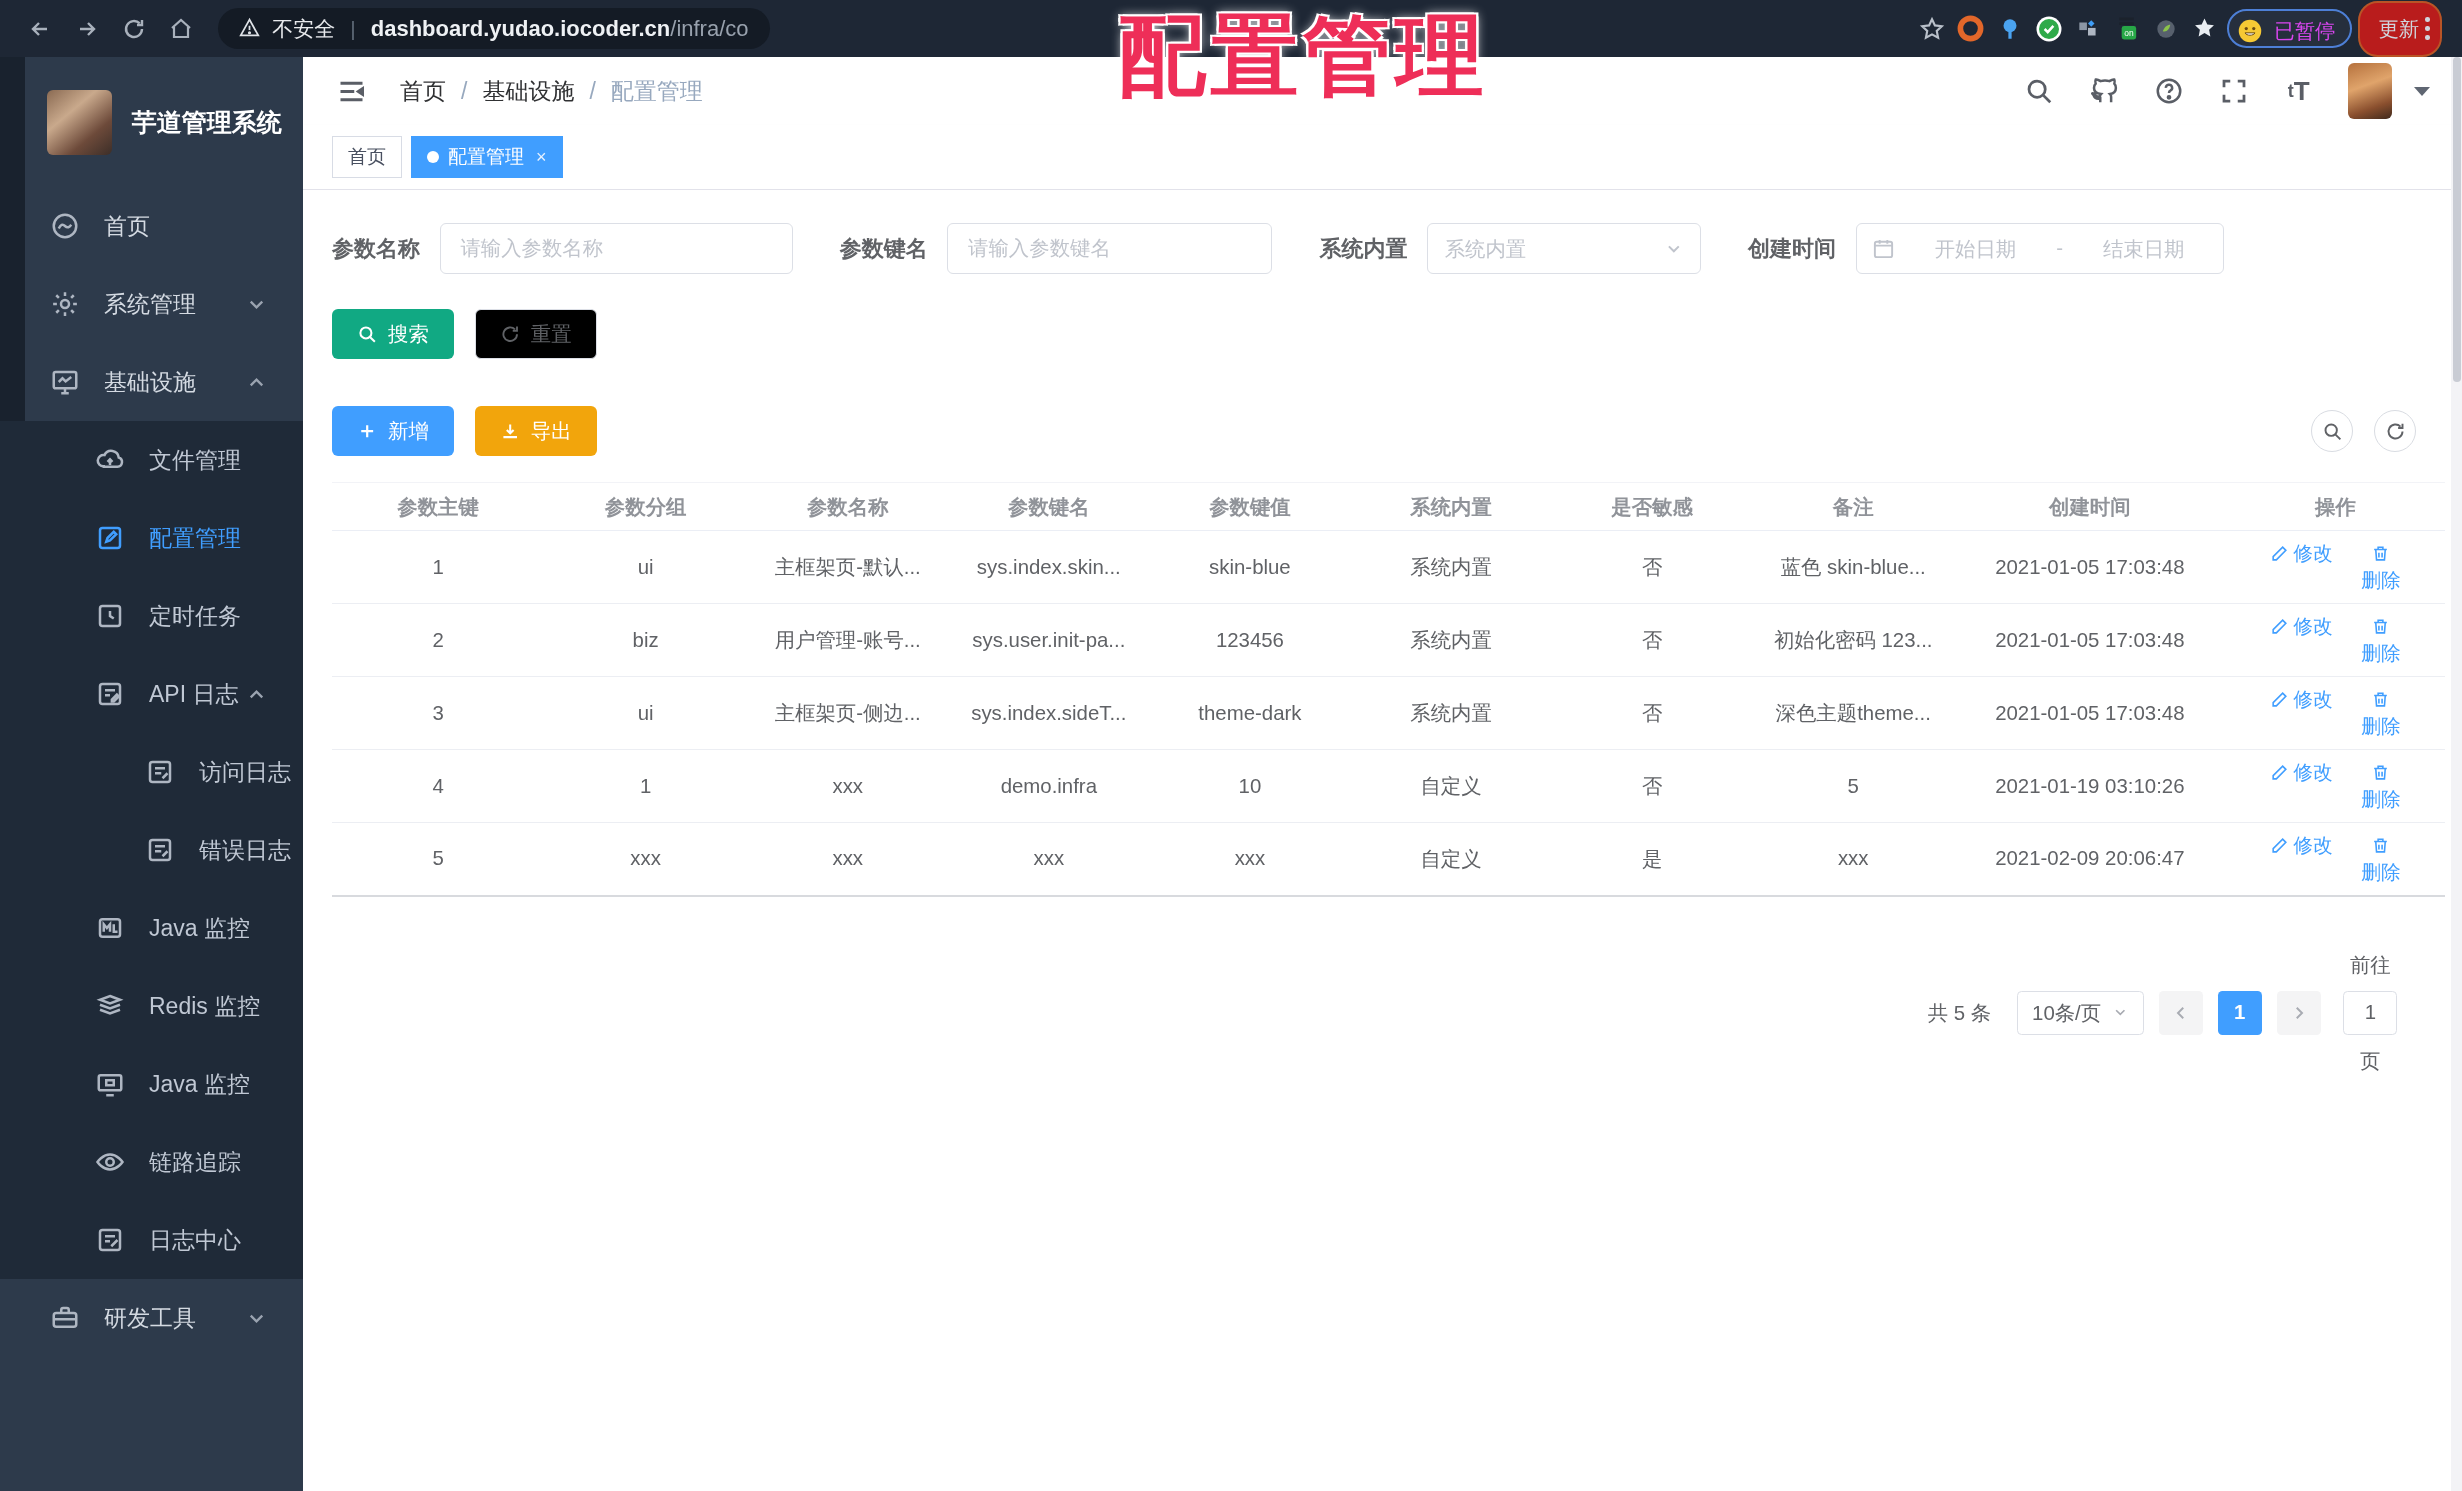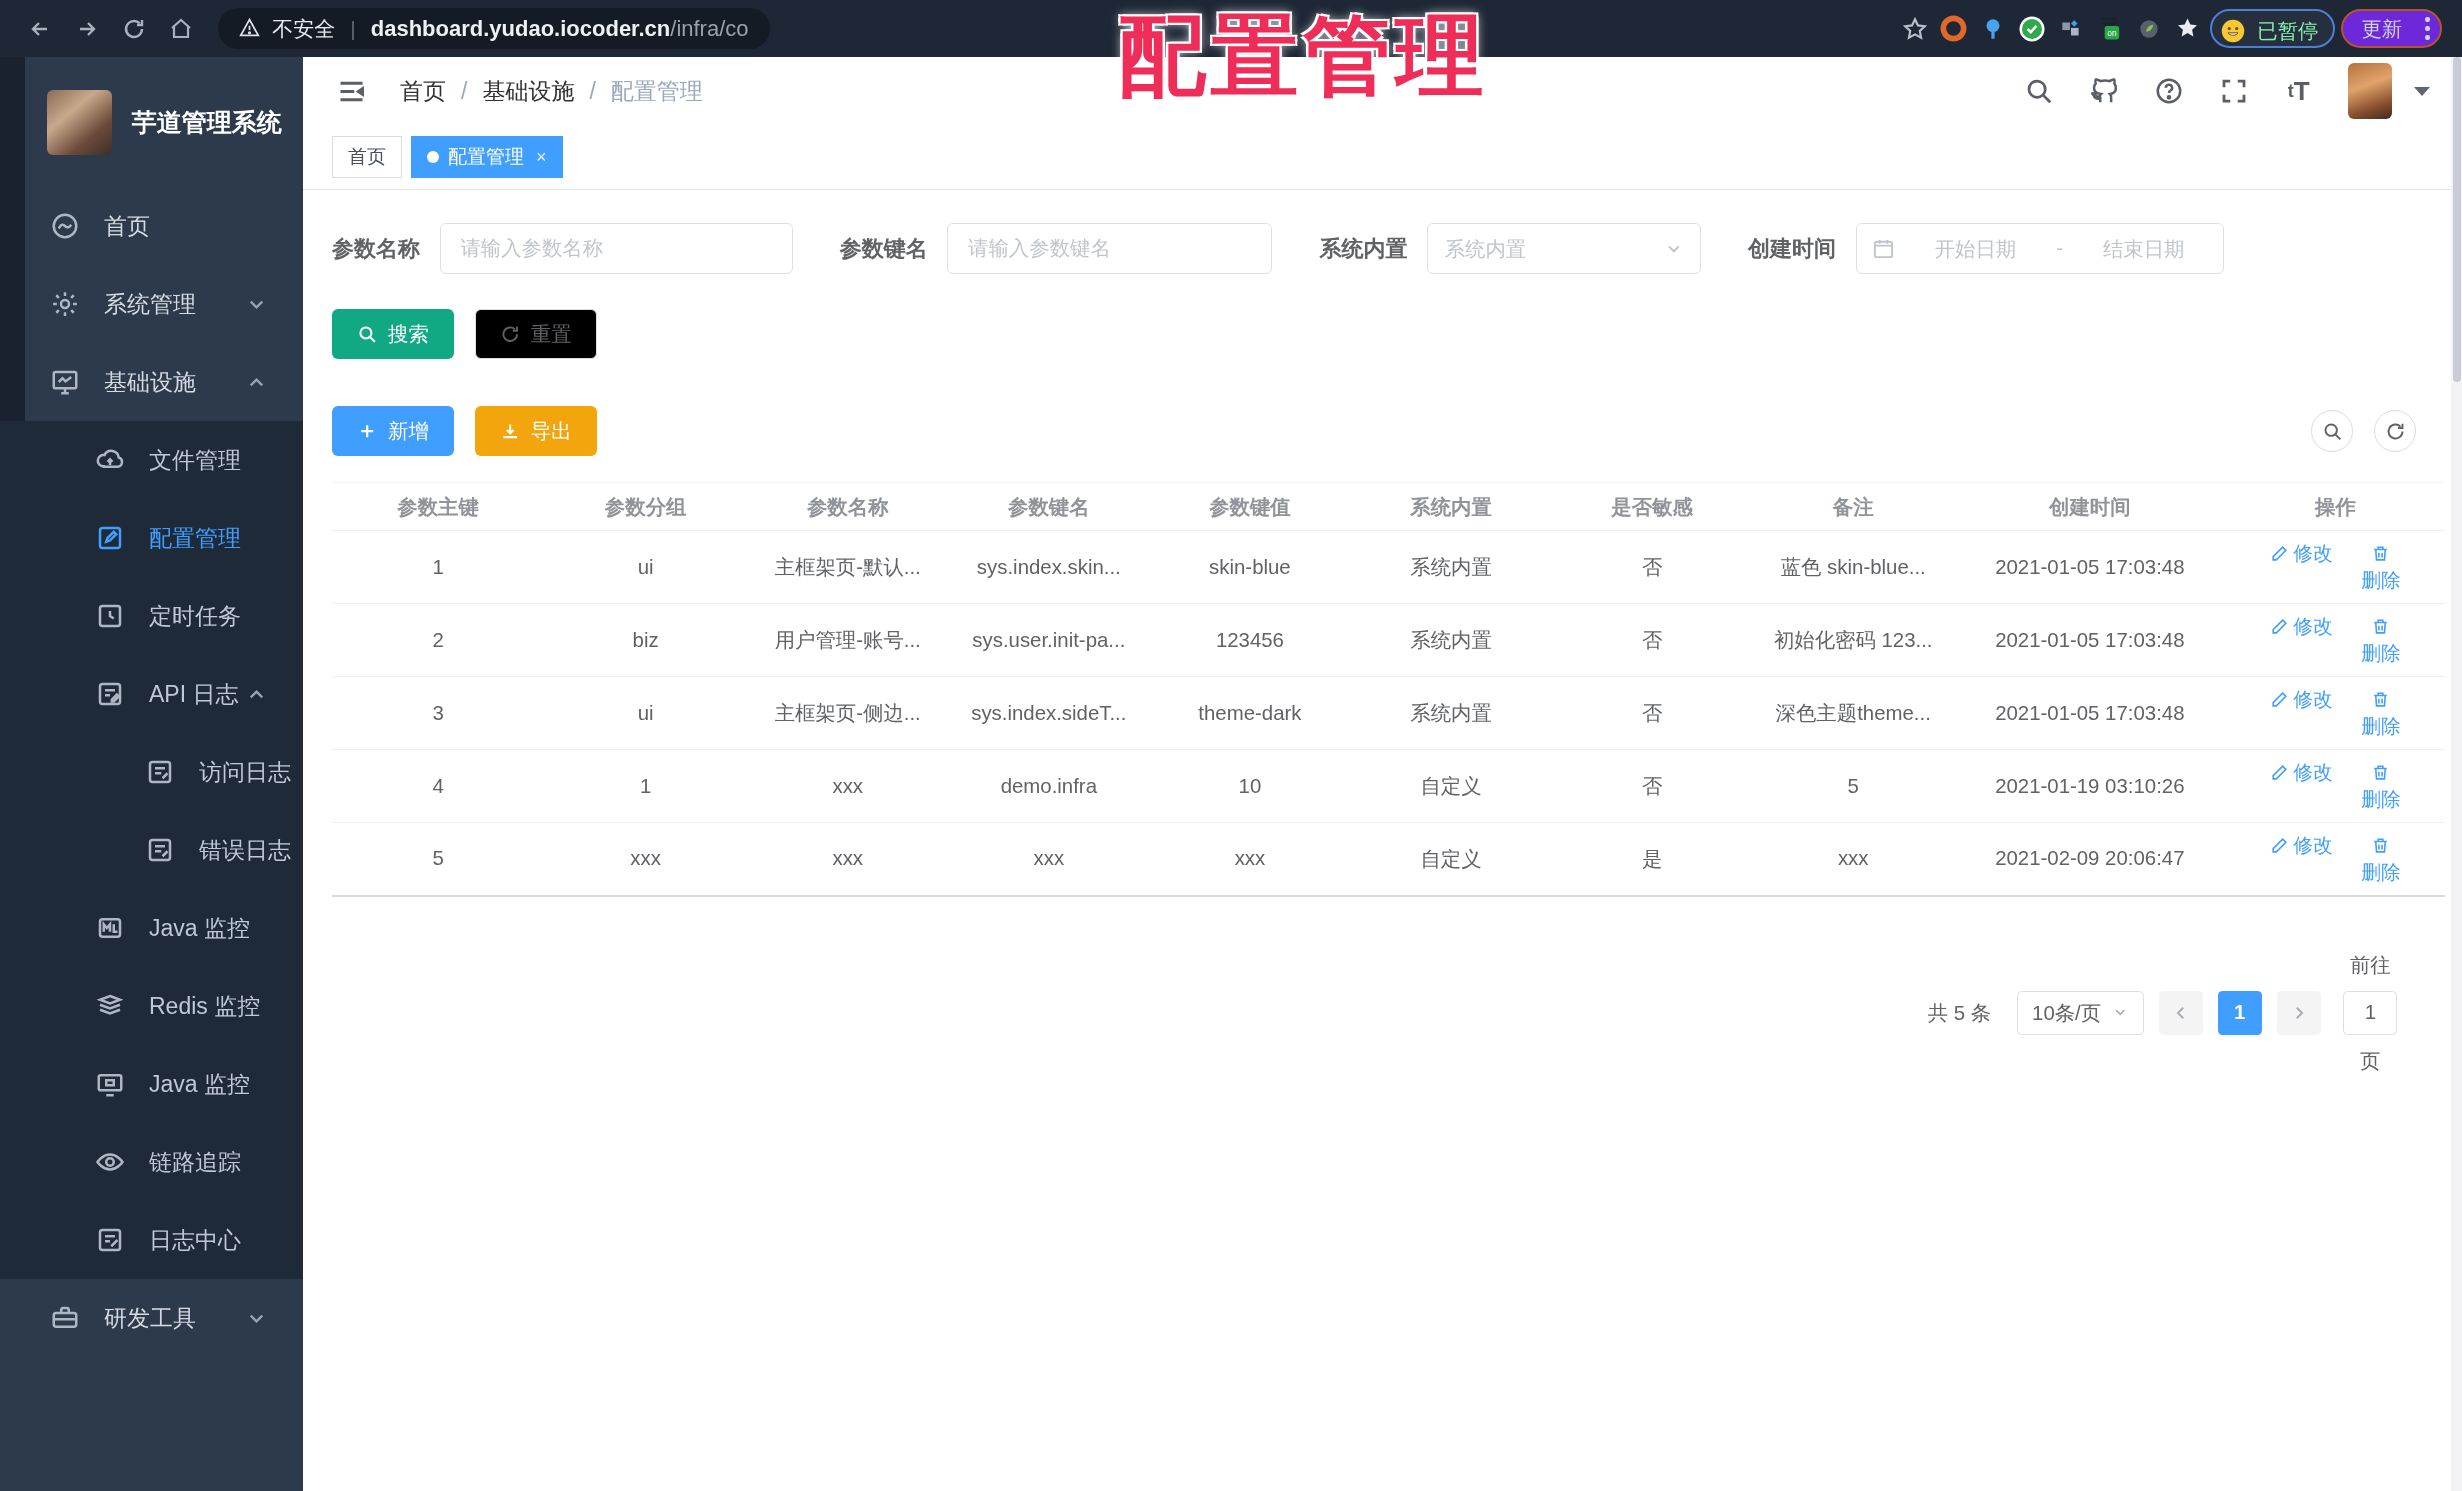--- a/index.html
+++ b/index.html
@@ -16,23 +16,23 @@
   .url-pill { margin-left:10.6px; width:552px; height:41px; background:#141b25; border-radius:20.4px;
     display:flex; align-items:center; padding:0 21px; gap:12px; color:#dfe3e8; }
   .url-pill .warn svg { width:21px; height:21px; }
   .url-sec { font-size:21px; color:#e8eaed; white-space:nowrap; }
   .url-div { color:#5f6a78; font-size:21px; margin:0 3px; }
   .url-text { font-size:22px; font-weight:bold; color:#eef1f4; white-space:nowrap; overflow:hidden; }
   .url-text .path { color:#98a1ad; font-weight:normal; }
   .bar-spacer { flex:1; }
   .ext-ic { width:33px; height:33px; display:flex; align-items:center; justify-content:center; flex:0 0 auto; cursor:pointer; }
   .pill-paused { height:39px; border:2.3px solid #4d7fd6; border-radius:19.7px; background:#262f3d;
-    display:flex; align-items:center; gap:9px; padding:4px 15px 0 6px; color:#86efac; font-size:20.4px; cursor:pointer; }
-  .pill-update { height:39px; border:2.3px solid #b95426; border-radius:19.7px; background:#6d28d9;
-    display:flex; align-items:center; gap:23px; padding:0 10.6px 0 18px; color:#cfd5dd; font-size:20.4px; cursor:pointer; }
+    display:flex; align-items:center; gap:9px; padding:4px 15px 0 6px; color:#d946ef; font-size:20.4px; cursor:pointer; }
+  .pill-update { height:56px; border:2.3px solid #b95426; border-radius:19.7px; background:#b91c1c;
+    display:flex; align-items:center; gap:6px; padding:0 10.6px 0 18px; color:#cfd5dd; font-size:20.4px; cursor:pointer; }
   .kebab { display:flex; flex-direction:column; gap:4.5px; }
   .kebab i { width:4.5px; height:4.5px; border-radius:50%; background:#cfd5dd; }
 
   
   .watermark { position:absolute; left:1118px; top:-3px; z-index:60; font-size:88px; font-weight:900;
     letter-spacing:4.5px; color:#ee2e58; white-space:nowrap; pointer-events:none;
     text-shadow:-2.3px -2.3px 0 #fff,2.3px -2.3px 0 #fff,-2.3px 2.3px 0 #fff,2.3px 2.3px 0 #fff,0 0 10.6px rgba(255,255,255,.95); }
 
   
   .app { position:absolute; left:0; top:57px; width:2462px; height:1434px; display:flex; }

